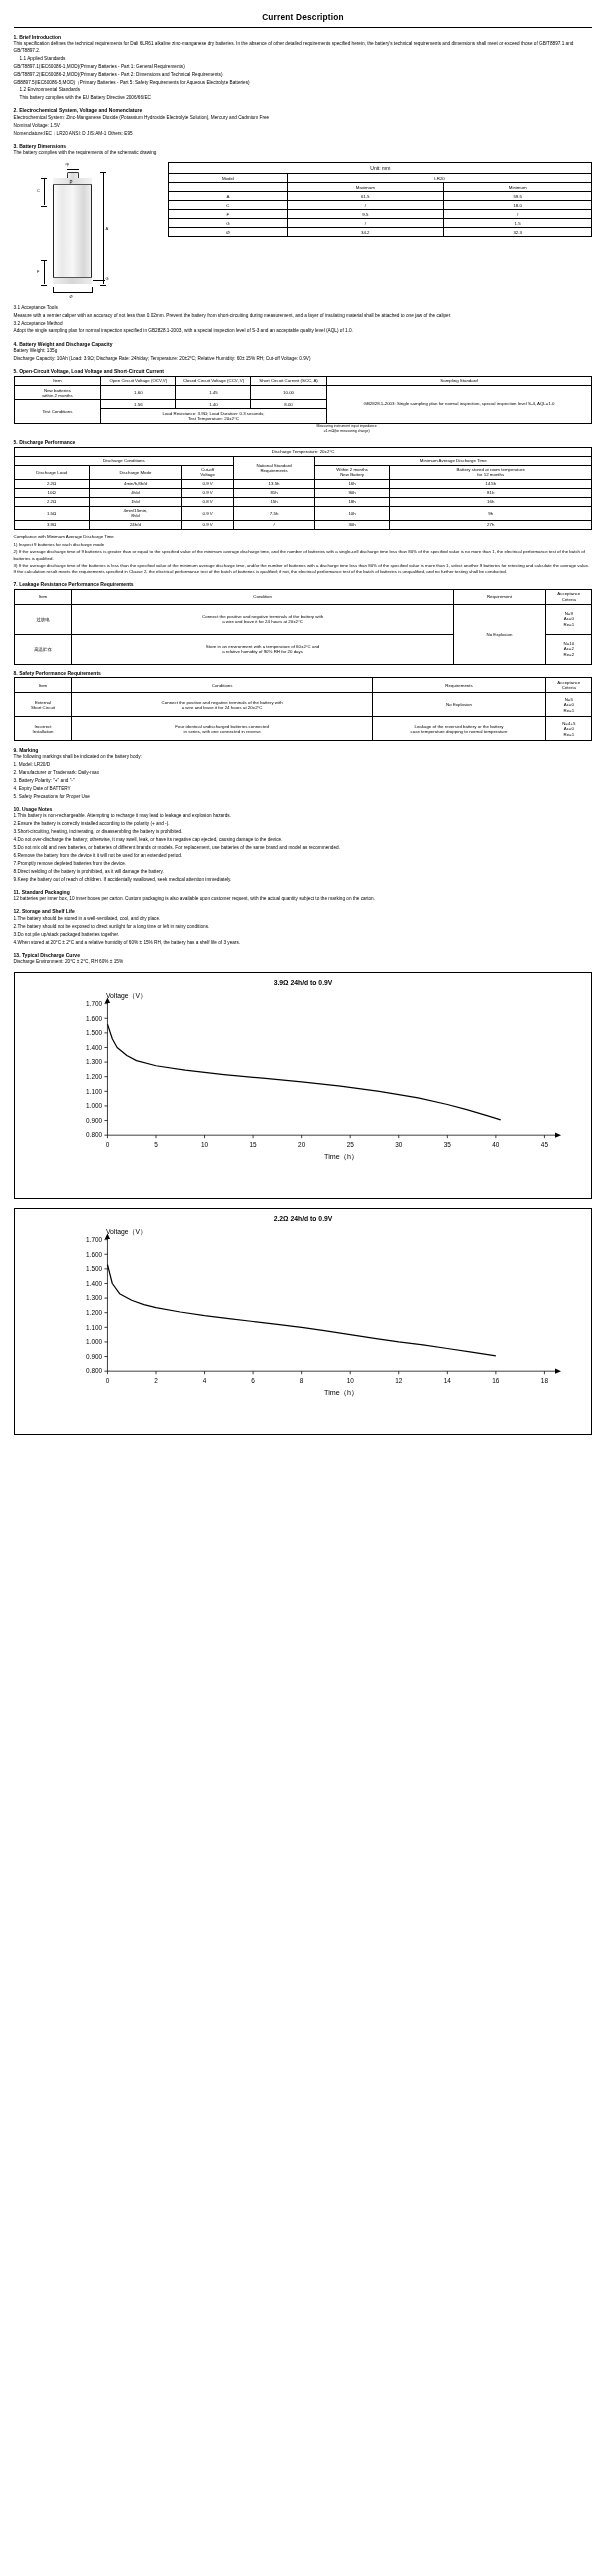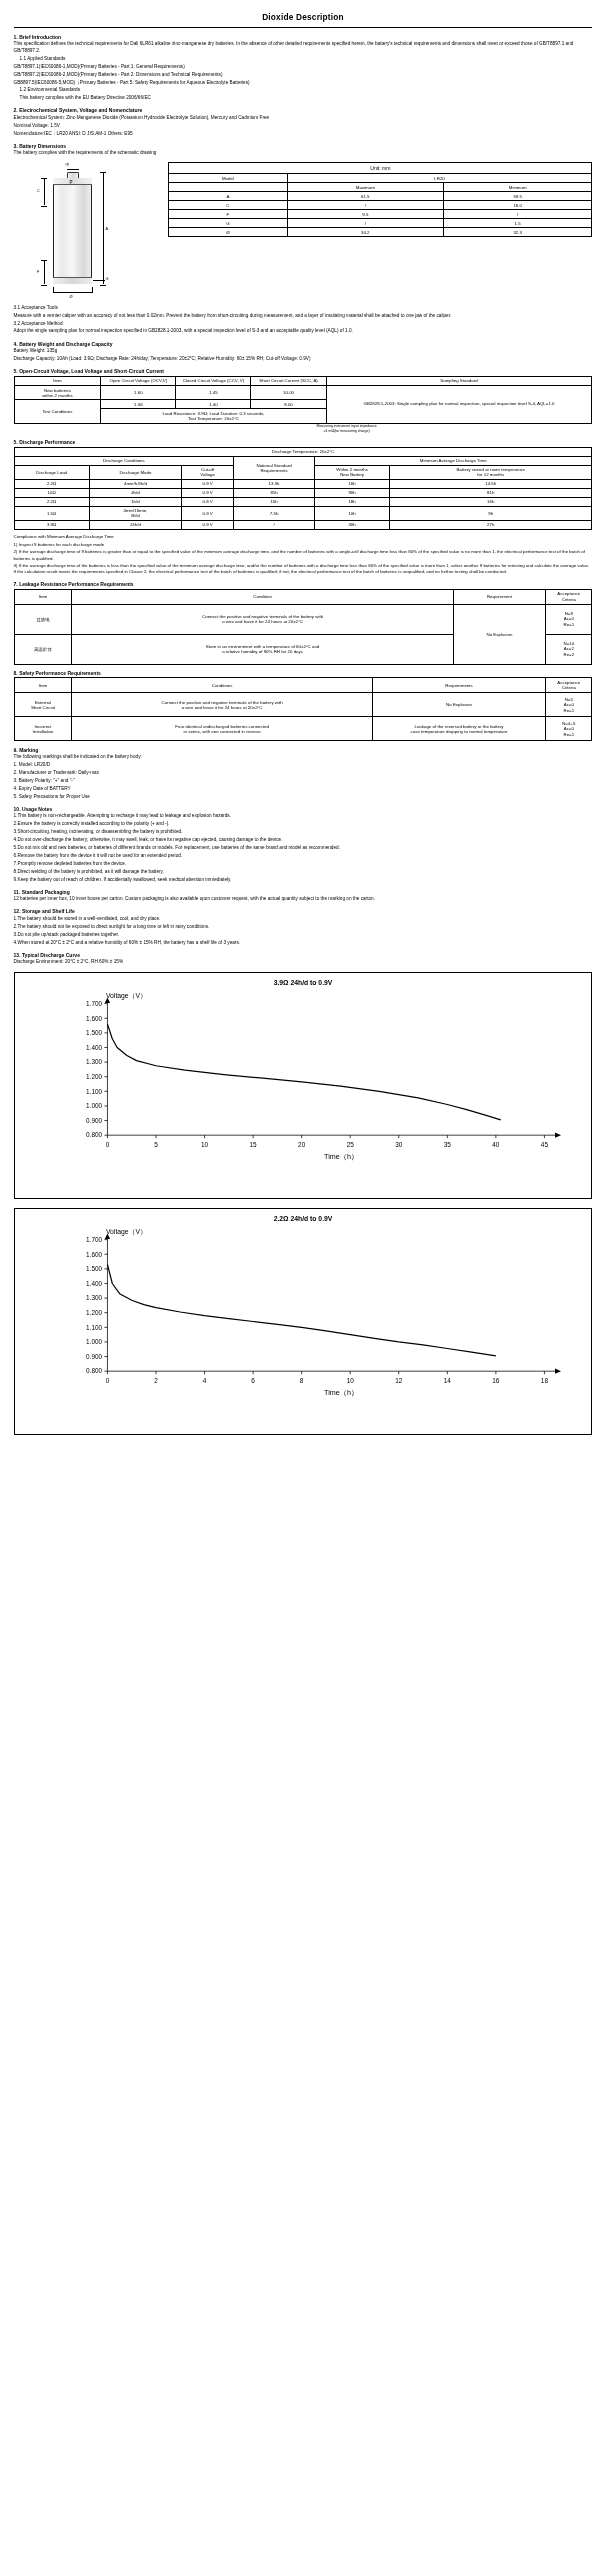--- a/index.html
+++ b/index.html
@@ -73,21 +73,21 @@
 
   .note { font-size:4.4px; line-height:1.5; }
   .sampling { font-size:4.2px; line-height:1.4; }
   .tiny { font-size:3.5px; line-height:1.25; }
 </style>
 </head>
 <body>
 
 <div class="page">
 
-  <h1 class="doc-title">Dioxide Description</h1>
+  <h1 class="doc-title">Current Description</h1>
   <div class="hr"></div>
 
   <div class="sec-title">1. Brief Introduction</div>
   <p class="l">This specification defines the technical requirements for Dali 6LR61 alkaline zinc-manganese dry batteries. In the absence of other detailed requirements specified herein, the battery's technical requirements and dimensions shall meet or exceed those of GB/T8897.1 and GB/T8897.2.</p>
   <p class="l indent1">1.1 Applied Standards</p>
   <p class="l">GB/T8897.1(IEC60086-1,MOD)(Primary Batteries - Part 1: General Requirements)</p>
   <p class="l">GB/T8897.2(IEC60086-2,MOD)(Primary Batteries - Part 2: Dimensions and Technical Requirements)</p>
   <p class="l">GB8897.5(IEC60086-5,MOD)（Primary Batteries - Part 5: Safety Requirements for Aqueous Electrolyte Batteries)</p>
   <p class="l indent1">1.2 Environmental Standards</p>
   <p class="l indent1">This battery complies with the EU Battery Directive 2006/66/EC</p>

